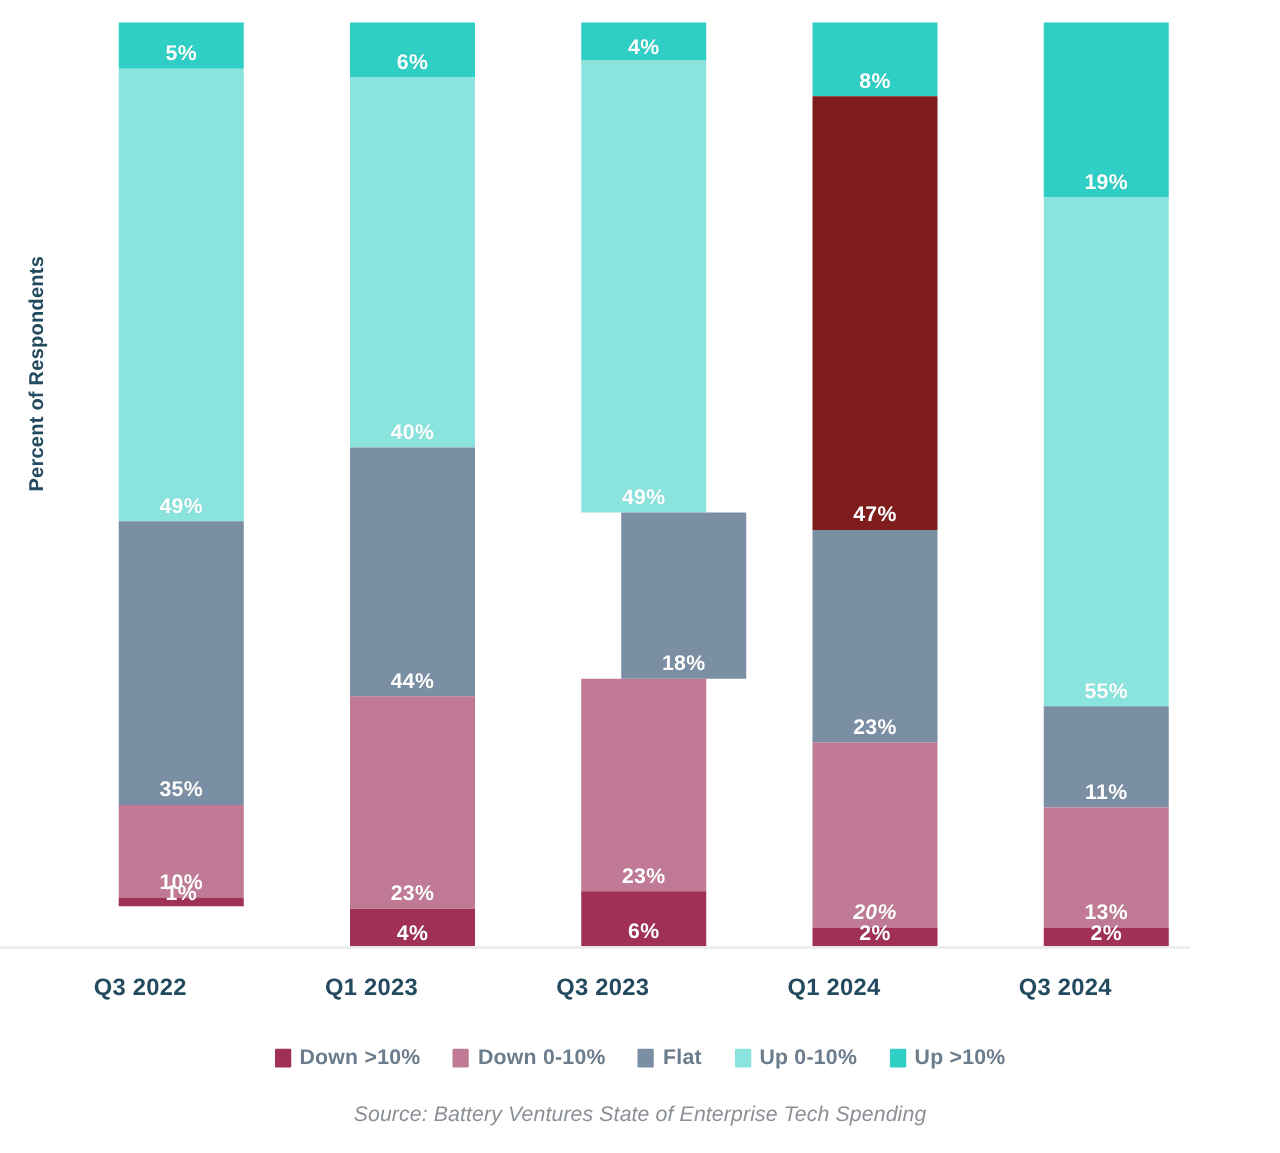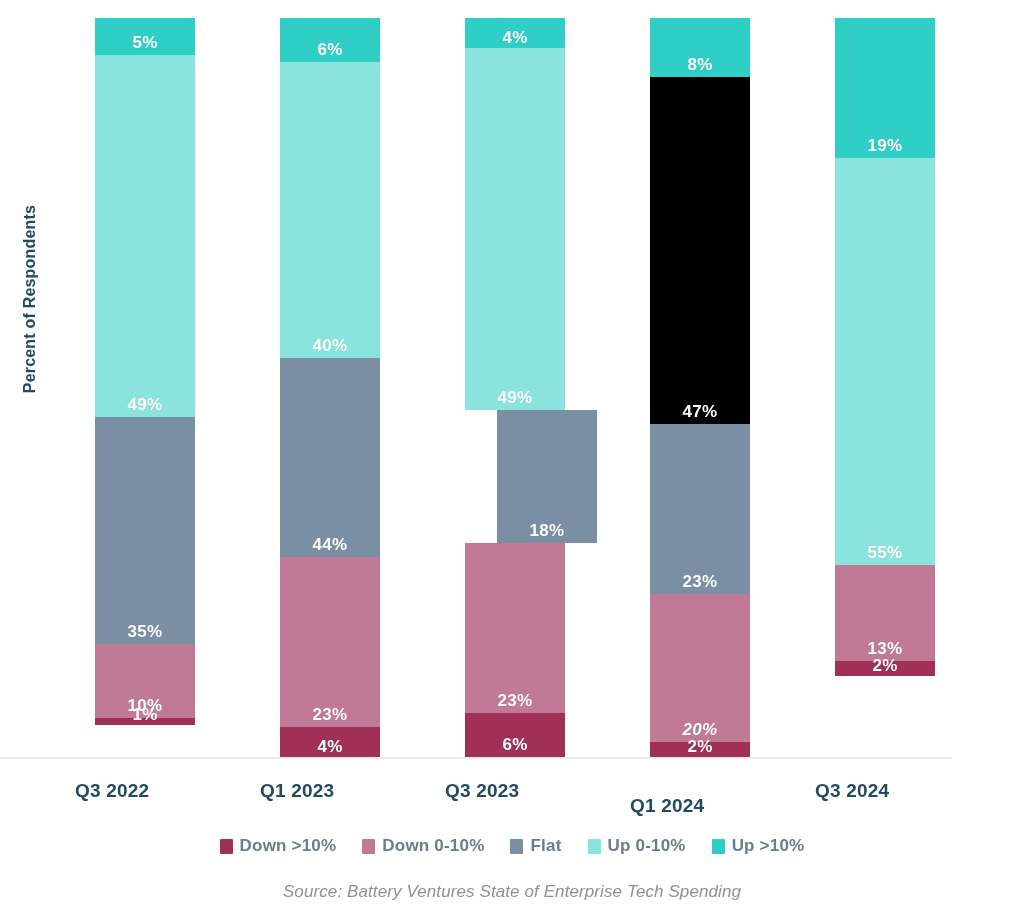--- a/index.html
+++ b/index.html
@@ -207,57 +207,60 @@
             <span class="seg-label">23%</span>
           </div>
           <div class="segment" style="background: rgb(160, 48, 85); height: 44.34px;">
             <span class="seg-label">6%</span>
           </div>
         </div>
         <div class="bar-group" style="left: 590px;">
           <div class="segment" style="background: rgb(47, 207, 198); height: 59.12px;">
             <span class="seg-label">8%</span>
           </div>
-          <div class="segment" style="background: #000000; height: 347.33px;">
+          <div class="segment" style="background: #7f1d1d; height: 347.33px;">
             <span class="seg-label">47%</span>
           </div>
           <div class="segment" style="background: rgb(122, 143, 163); height: 169.97px;">
             <span class="seg-label">23%</span>
           </div>
           <div class="segment" style="background: rgb(192, 122, 149); height: 147.8px; font-style: italic;">
             <span class="seg-label">20%</span>
           </div>
           <div class="segment thin" style="background: rgb(160, 48, 85); height: 14.78px;">
             <span class="seg-label">2%</span>
           </div>
         </div>
         <div class="bar-group" style="left: 775px;">
           <div class="segment" style="background: rgb(47, 207, 198); height: 140.41px;">
             <span class="seg-label">19%</span>
           </div>
           <div class="segment" style="background: rgb(138, 227, 220); height: 406.45px;">
             <span class="seg-label">55%</span>
+          </div>
+          <div class="segment" style="background: rgb(122, 143, 163); height: 81.29px;">
+            <span class="seg-label">11%</span>
           </div>
           <div class="segment" style="background: rgb(192, 122, 149); height: 96.07px;">
             <span class="seg-label">13%</span>
           </div>
           <div class="segment thin" style="background: rgb(160, 48, 85); height: 14.78px;">
             <span class="seg-label">2%</span>
           </div>
         </div>
       </div>
   </div>
 
   <div class="baseline"></div>
 
   <div id="x-labels">
       <div class="x-label" style="left: 75px;">Q3 2022</div>
       <div class="x-label" style="left: 260px;">Q1 2023</div>
       <div class="x-label" style="left: 445px;">Q3 2023</div>
-      <div class="x-label" style="left: 630px; margin-top: 15px;">Q1 2024</div>
+      <div class="x-label" style="left: 630px;">Q1 2024</div>
       <div class="x-label" style="left: 815px;">Q3 2024</div>
     </div>
 
   <div class="legend" id="legend">
       <div class="legend-item">
         <span class="legend-swatch" style="background: rgb(160, 48, 85);"></span>
         <span class="legend-text">Down &gt;10%</span>
       </div>
       <div class="legend-item">
         <span class="legend-swatch" style="background: rgb(192, 122, 149);"></span>

